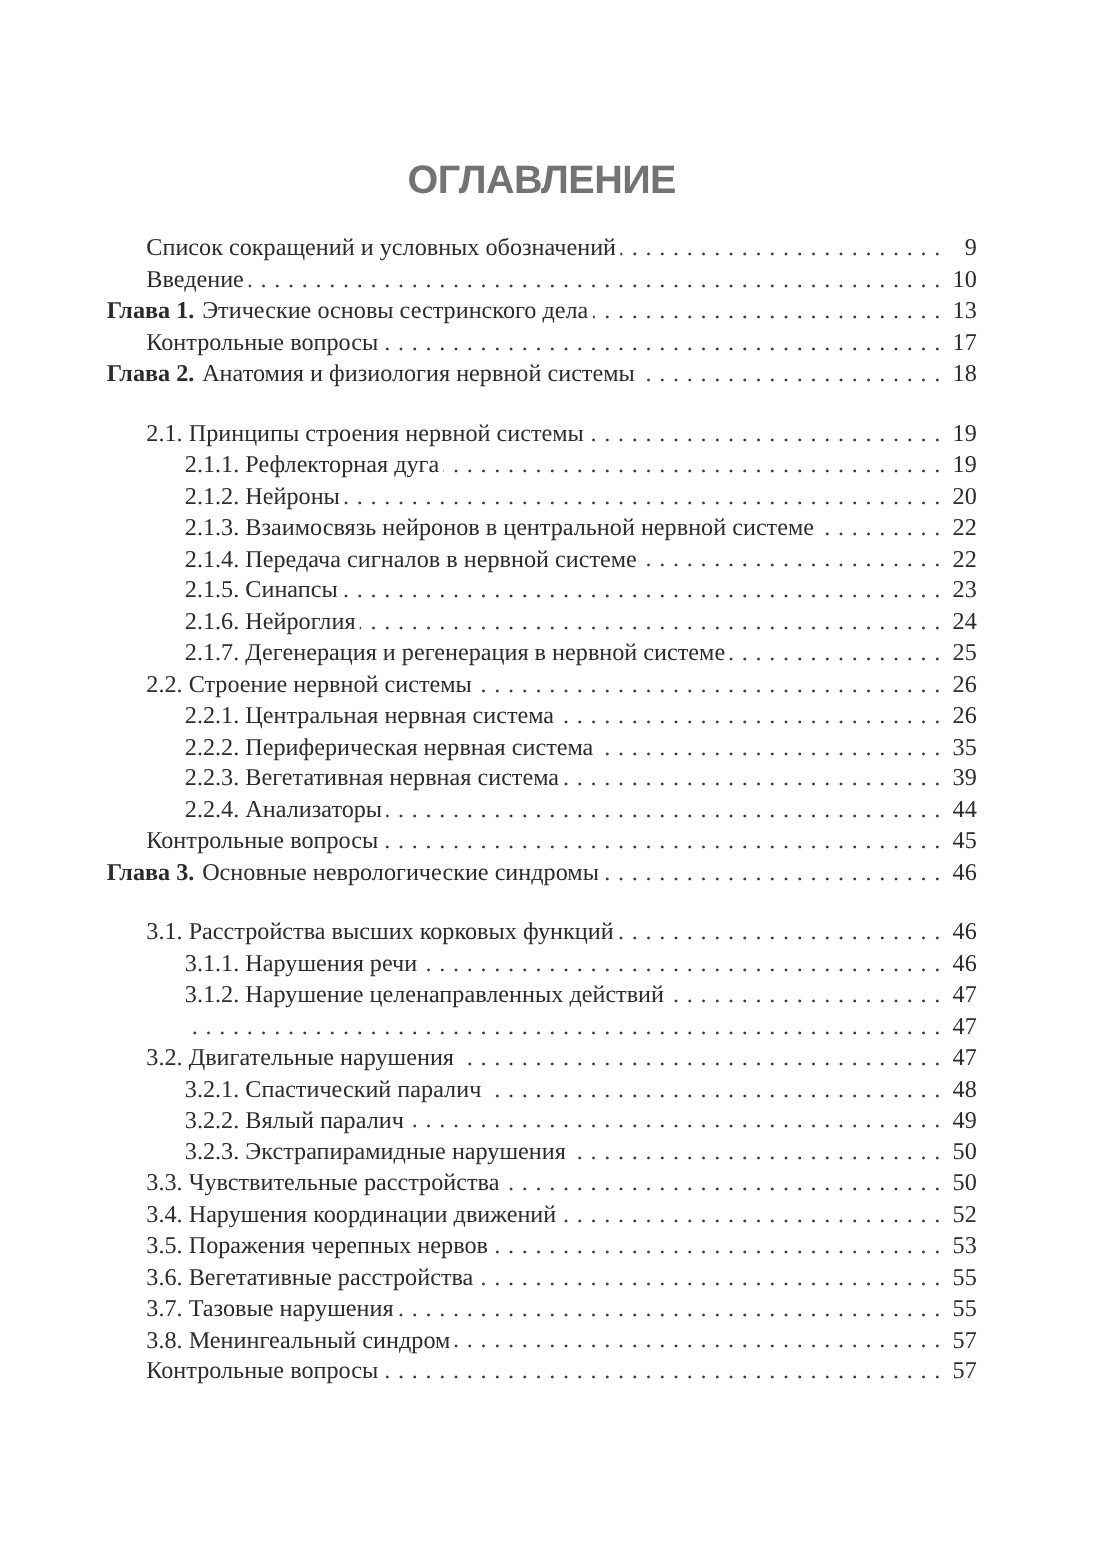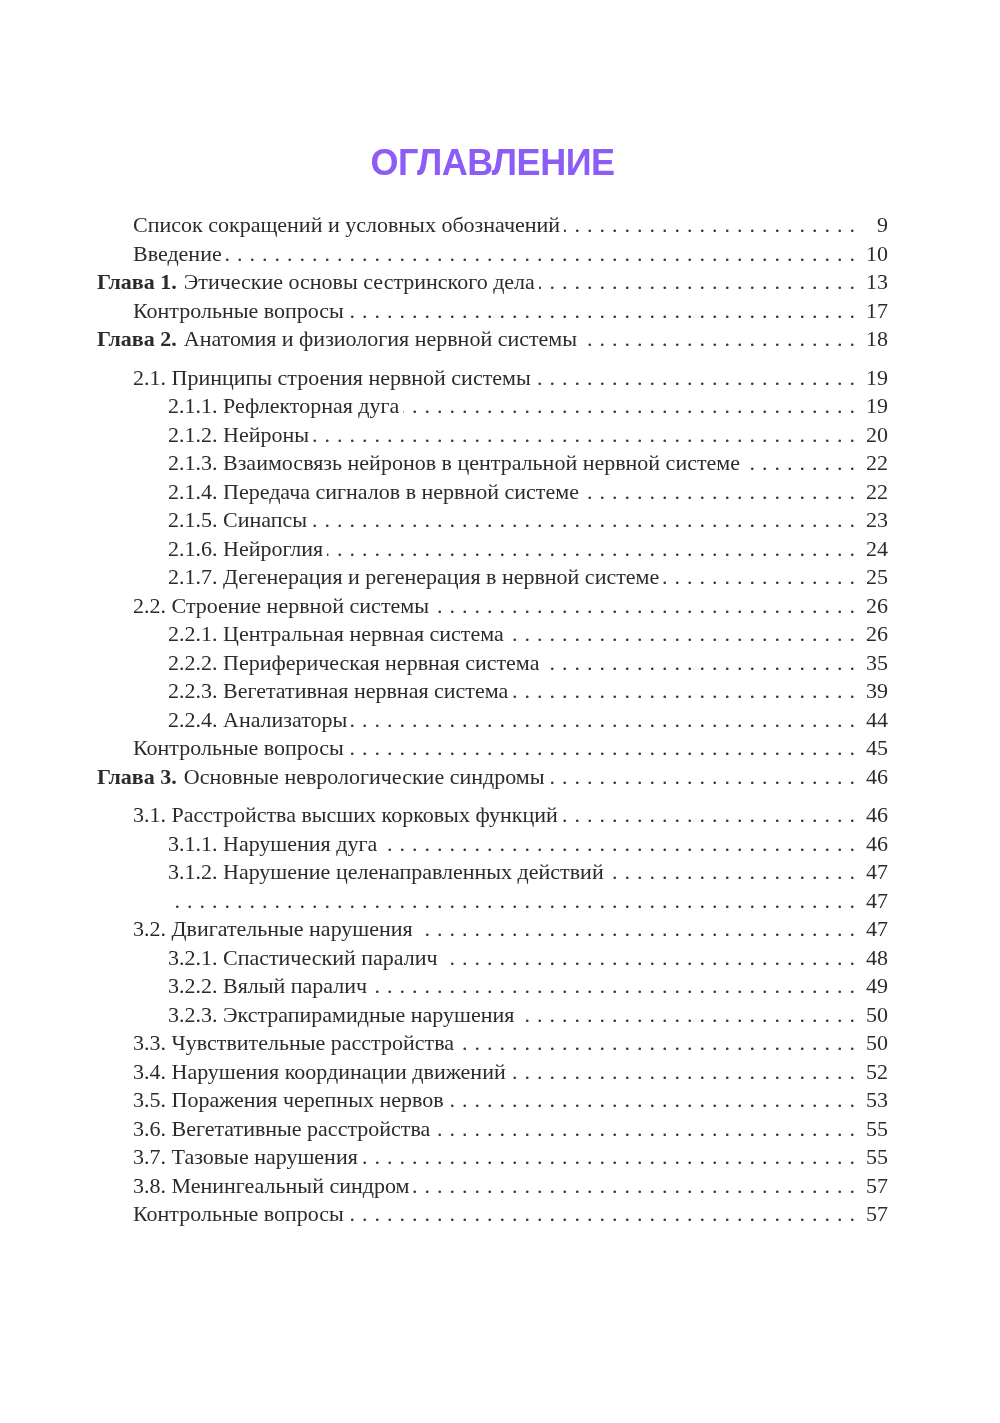--- a/index.html
+++ b/index.html
@@ -20,39 +20,39 @@
     position: absolute;
     left: 97px;
     right: 112px;
     top: 142px;
   }
   .title {
     font-family: "Liberation Sans", "DejaVu Sans", sans-serif;
     font-weight: bold;
     font-size: 36px;
     letter-spacing: -0.5px;
-    color: #8b5cf6;
+    color: #737373;
     text-align: center;
     margin: 0 0 27px 0;
   }
   .toc-list {
     font-size: 22px;
     line-height: 28.5px;
   }
   .row {
     display: flex;
     align-items: baseline;
     white-space: nowrap;
   }
   .row.front  { padding-left: 36px; }
   .row.plain  { padding-left: 36px; }
   .row.section { padding-left: 36px; }
   .row.subsection { padding-left: 71px; }
   .row.chapter { }
-  .row.after-chapter { margin-top: 10px; }
+  .row.after-chapter { margin-top: 26px; }
   .prefix {
     font-weight: bold;
     margin-right: 7px;
     flex: 0 0 auto;
   }
   .label {
     flex: 0 1 auto;
     overflow: hidden;
   }
   .dots {
@@ -202,21 +202,21 @@
     <span class="pagenum">46</span>
   </div>
         <div class="row section after-chapter">
 
     <span class="label">3.1. Расстройства высших корковых функций</span>
     <span class="dots"></span>
     <span class="pagenum">46</span>
   </div>
         <div class="row subsection">
 
-    <span class="label">3.1.1. Нарушения дуга</span>
+    <span class="label">3.1.1. Нарушения речи</span>
     <span class="dots"></span>
     <span class="pagenum">46</span>
   </div>
         <div class="row subsection">
 
     <span class="label">3.1.2. Нарушение целенаправленных действий</span>
     <span class="dots"></span>
     <span class="pagenum">47</span>
   </div>
         <div class="row subsection">

